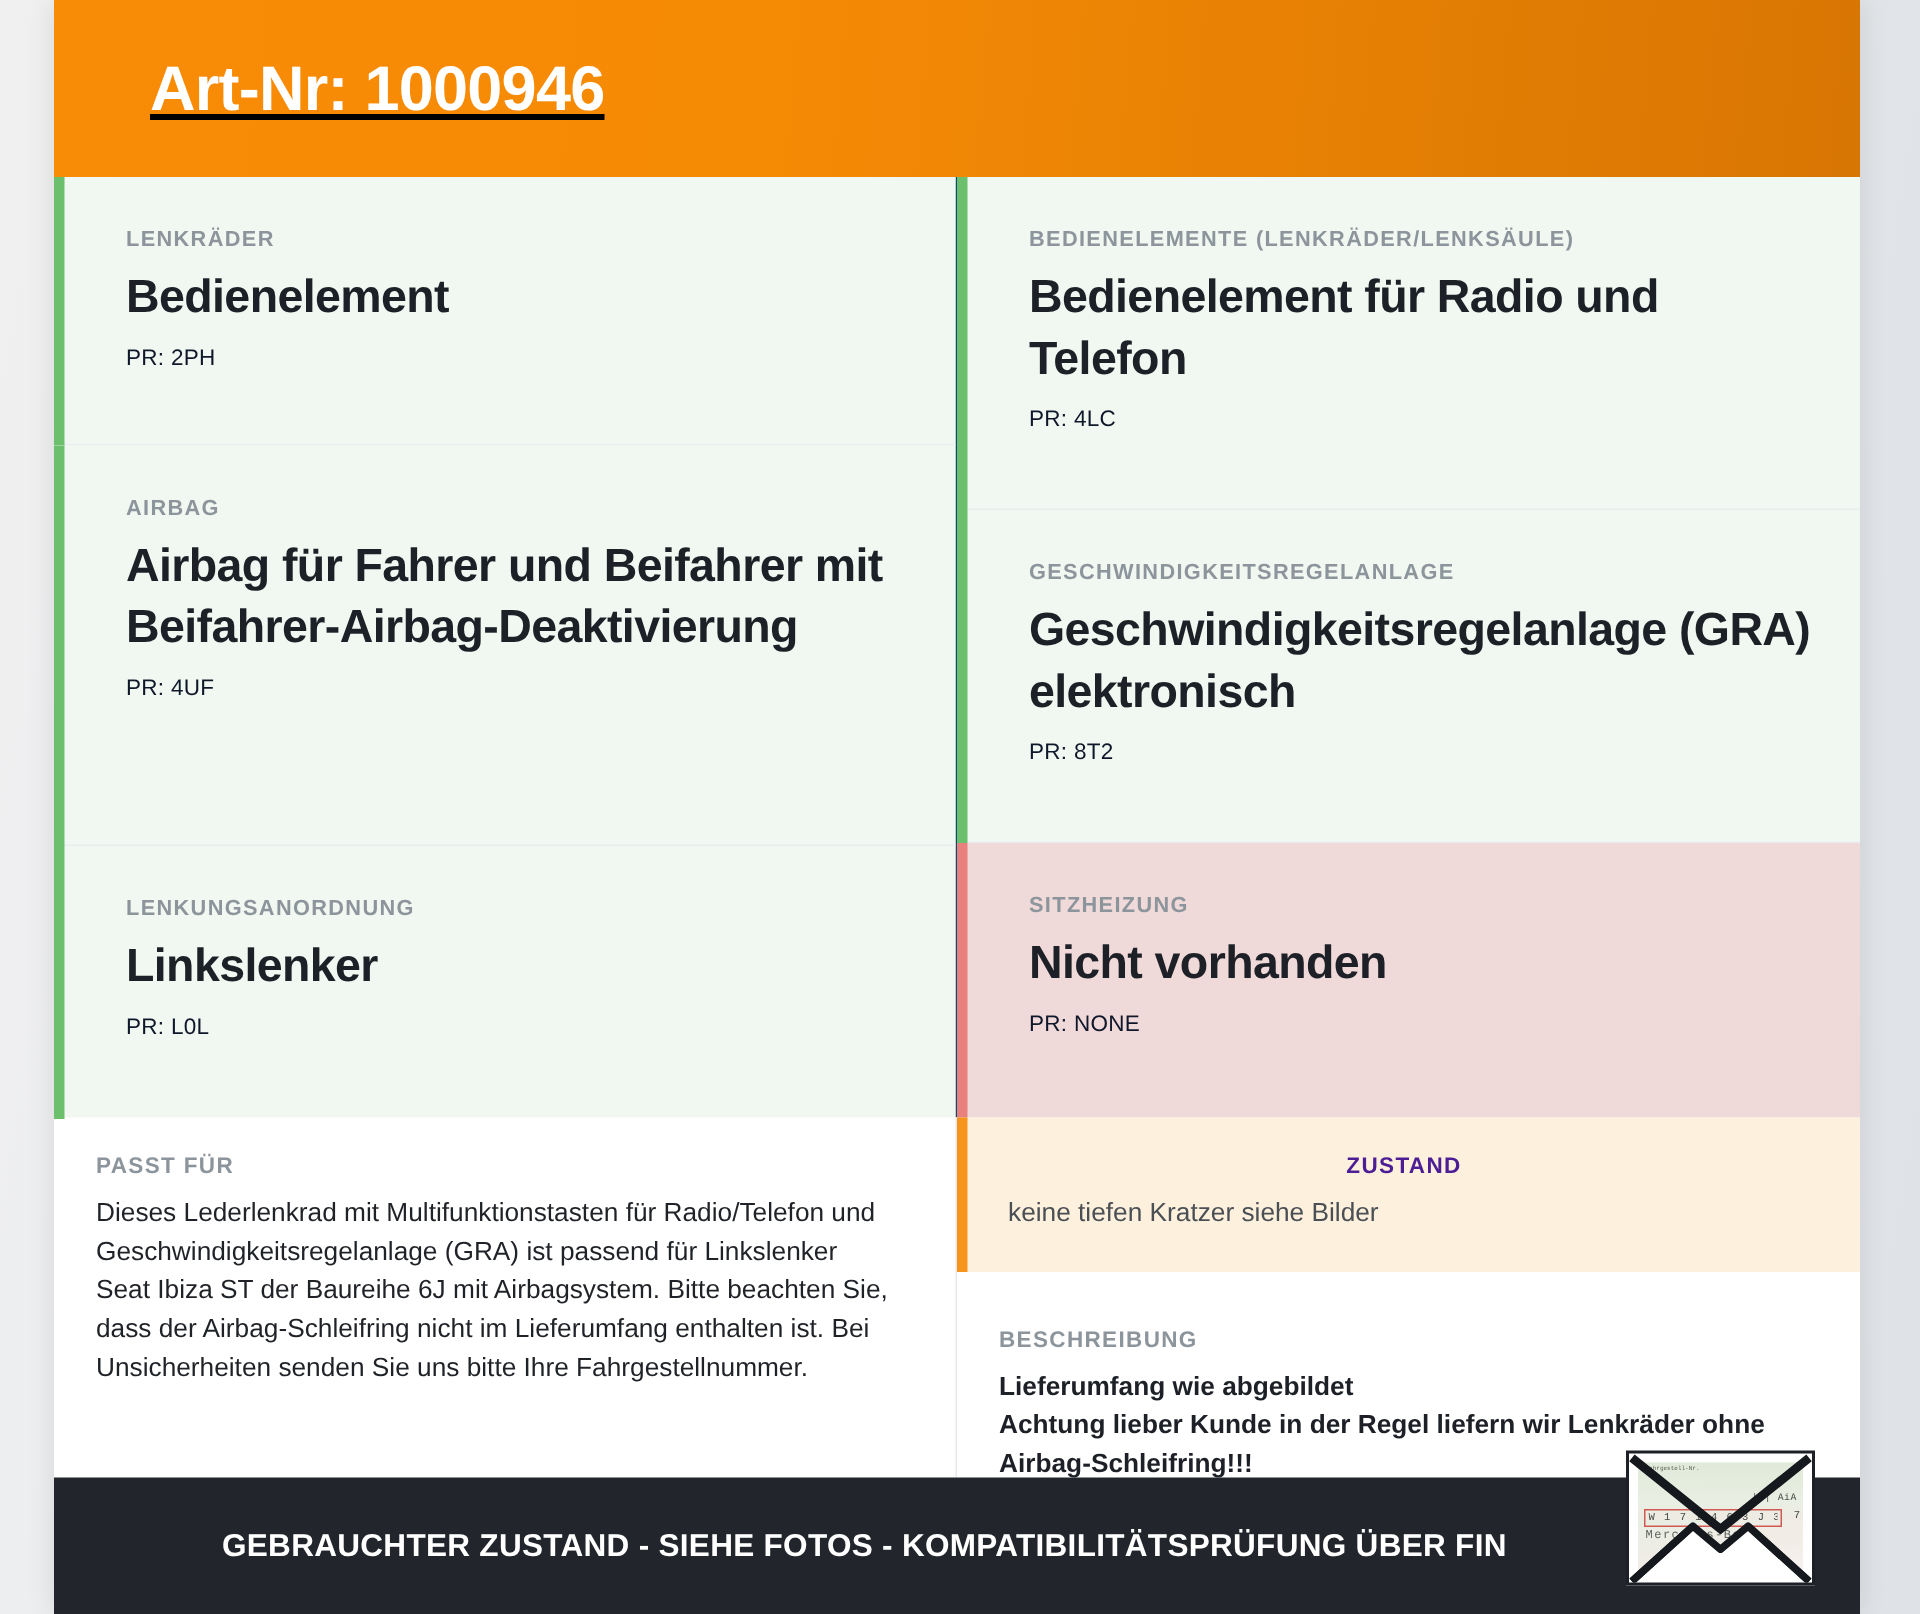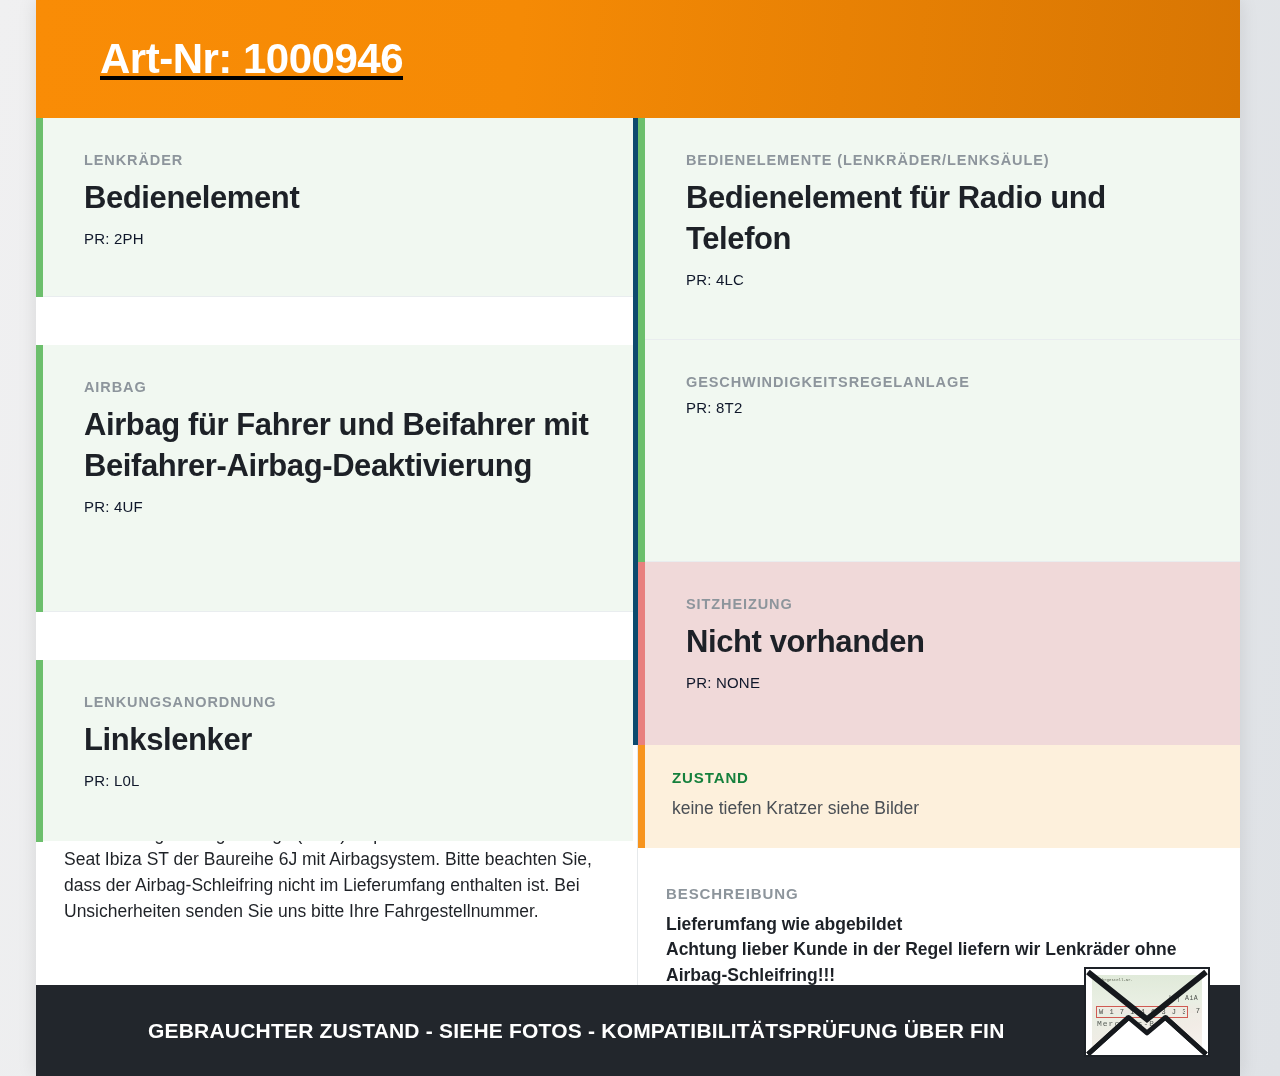--- a/index.html
+++ b/index.html
@@ -57,21 +57,21 @@
     display: flex;
     flex: 0 0 auto;
     height: 627px;
     background: #ffffff;
   }
   .col {
     width: 50%;
     display: flex;
     flex-direction: column;
   }
-  .col-left { border-right: 5px solid #0c4a6e; gap: 48px; }
+  .col-left { border-right: 1px solid #0c4a6e; }
 
   .cell {
     position: relative;
     padding: 34px 28px 30px 48px;
     border-bottom: 1px solid #e9edef;
     flex: 0 0 auto;
   }
   .cell:last-child { border-bottom: none; }
 
   .cell.ok   { background: #f1f8f1; }
@@ -154,21 +154,21 @@
     background: #fdf0dc;
     padding: 24px 40px 26px 34px;
   }
   .sec-zustand::before {
     content: "";
     position: absolute;
     left: 0; top: 0; bottom: 0;
     width: 7px;
     background: #f7941d;
   }
-  .sec-zustand .sec-head { color: #15803d; }
+  .sec-zustand .sec-head { color: #4c1d95; text-align: center; }
   .sec-zustand .sec-body { color: #4a4f55; font-weight: normal; }
 
   .sec-desc { padding-top: 26px; margin-top: 11px; }
   .sec-desc .sec-body { font-weight: bold; color: #1d2127; }
 
   
   .footer {
     position: relative;
     height: 91px;
     background: #22262c;
@@ -292,20 +292,21 @@
       <div class="col col-right">
 
         <div class="cell ok r1-right">
           <div class="cell-label">BEDIENELEMENTE (LENKRÄDER/LENKSÄULE)</div>
           <div class="cell-title">Bedienelement für Radio und Telefon</div>
           <div class="cell-pr">PR: 4LC</div>
         </div>
 
         <div class="cell ok r2-right">
           <div class="cell-label">GESCHWINDIGKEITSREGELANLAGE</div>
+          <div class="cell-title">Geschwindigkeitsregelanlage (GRA) elektronisch</div>
           <div class="cell-pr">PR: 8T2</div>
         </div>
 
         <div class="cell no r3-right">
           <div class="cell-label">SITZHEIZUNG</div>
           <div class="cell-title">Nicht vorhanden</div>
           <div class="cell-pr">PR: NONE</div>
         </div>
 
       </div>

